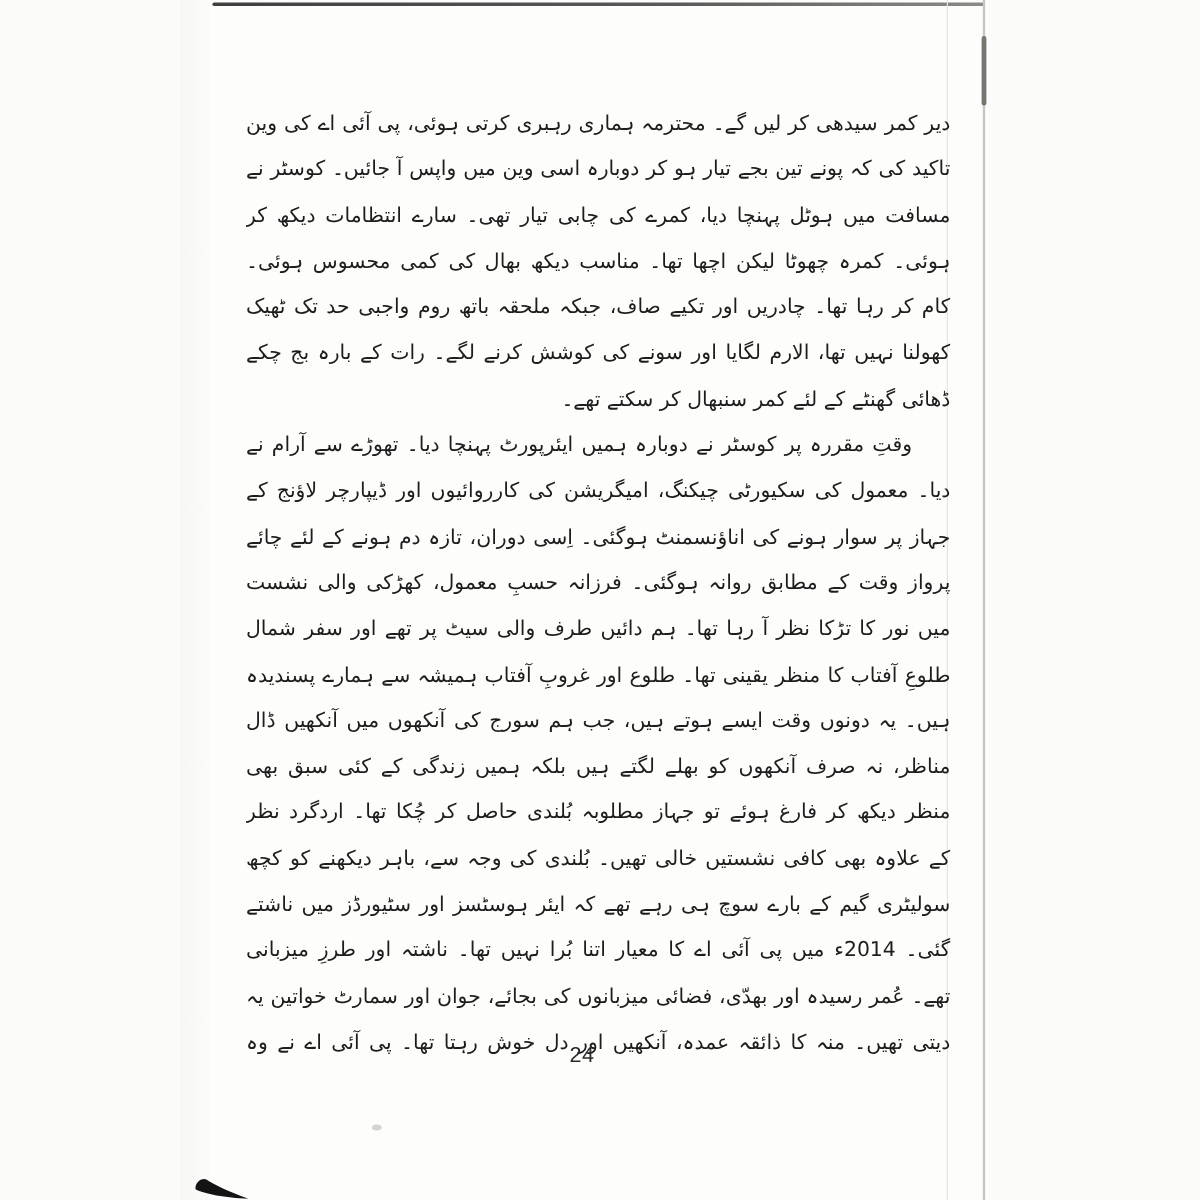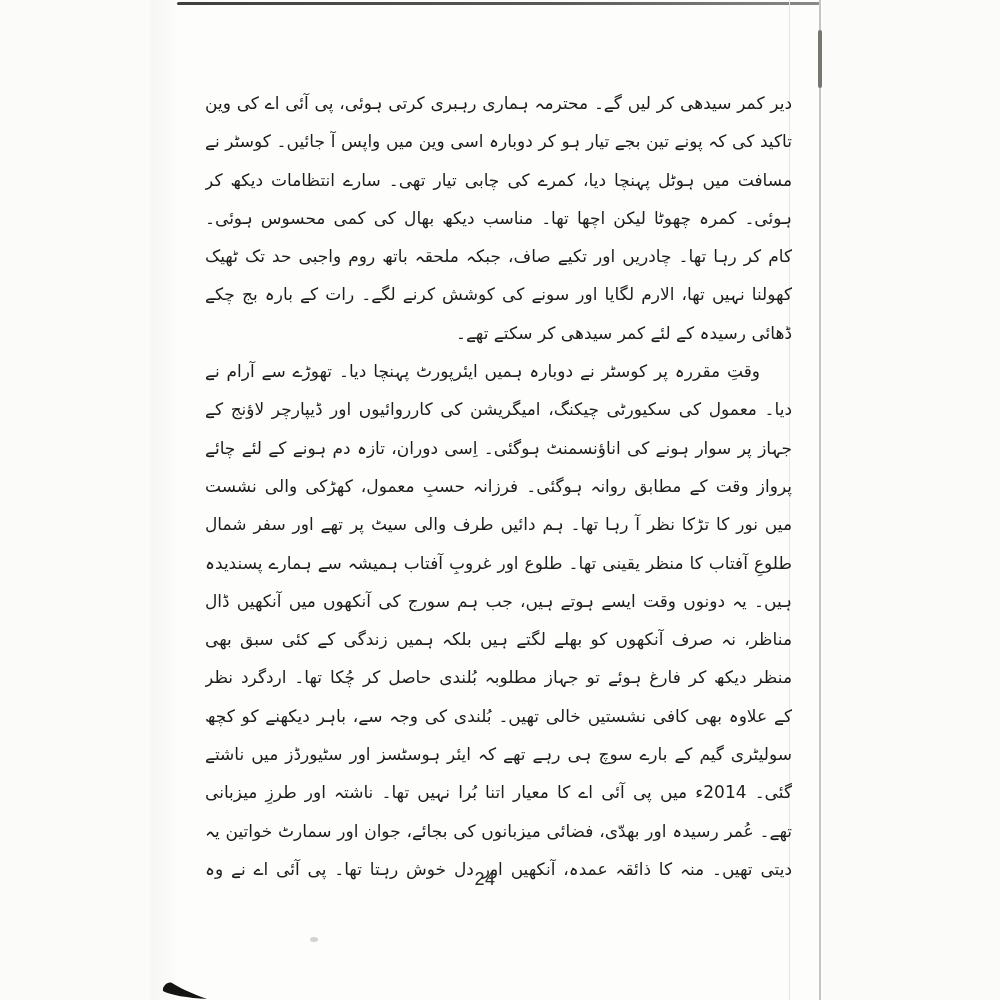--- a/index.html
+++ b/index.html
@@ -85,21 +85,21 @@
   </svg>
 </div>
 
 <div class="text-block">
   <div class="line">دیر کمر سیدھی کر لیں گے۔ محترمہ ہماری رہبری کرتی ہوئی، پی آئی اے کی وین تک لے گئیں اور</div>
   <div class="line">تاکید کی کہ پونے تین بجے تیار ہو کر دوبارہ اسی وین میں واپس آ جائیں۔ کوسٹر نے پانچ منٹ کی</div>
   <div class="line">مسافت میں ہوٹل پہنچا دیا، کمرے کی چابی تیار تھی۔ سارے انتظامات دیکھ کر خوشگواری حیرت</div>
   <div class="line">ہوئی۔ کمرہ چھوٹا لیکن اچھا تھا۔ مناسب دیکھ بھال کی کمی محسوس ہوئی۔ شکر ہے ایئر کنڈیشنر درست</div>
   <div class="line">کام کر رہا تھا۔ چادریں اور تکیے صاف، جبکہ ملحقہ باتھ روم واجبی حد تک ٹھیک تھا۔ سامان ہم نے</div>
   <div class="line">کھولنا نہیں تھا، الارم لگایا اور سونے کی کوشش کرنے لگے۔ رات کے بارہ بج چکے تھے، یوں ہم</div>
-  <div class="line para-end">ڈھائی رسیدہ کے لئے کمر سیدھی کر سکتے تھے۔</div>
+  <div class="line para-end">ڈھائی گھنٹے کے لئے کمر سنبھال کر سکتے تھے۔</div>
   <div class="line para-start">وقتِ مقررہ پر کوسٹر نے دوبارہ ہمیں ایئرپورٹ پہنچا دیا۔ تھوڑے سے آرام نے فریش کر</div>
   <div class="line">دیا۔ معمول کی سکیورٹی چیکنگ، امیگریشن کی کارروائیوں اور ڈیپارچر لاؤنج کے انتظار کے بعد،</div>
   <div class="line">جہاز پر سوار ہونے کی اناؤنسمنٹ ہوگئی۔ اِسی دوران، تازہ دم ہونے کے لئے چائے بھی پی لی تھی۔</div>
   <div class="line">پرواز وقت کے مطابق روانہ ہوگئی۔ فرزانہ حسبِ معمول، کھڑکی والی نشست سنبھال چکی تھی۔ کھڑکی</div>
   <div class="line">میں نور کا تڑکا نظر آ رہا تھا۔ ہم دائیں طرف والی سیٹ پر تھے اور سفر شمال کی جانب کرنا تھا، یوں</div>
   <div class="line">طلوعِ آفتاب کا منظر یقینی تھا۔ طلوع اور غروبِ آفتاب ہمیشہ سے ہمارے پسندیدہ مناظر رہے</div>
   <div class="line">ہیں۔ یہ دونوں وقت ایسے ہوتے ہیں، جب ہم سورج کی آنکھوں میں آنکھیں ڈال سکتے ہیں۔ یہ</div>
   <div class="line">مناظر، نہ صرف آنکھوں کو بھلے لگتے ہیں بلکہ ہمیں زندگی کے کئی سبق بھی سکھاتے ہیں۔ یہ حسین</div>
   <div class="line">منظر دیکھ کر فارغ ہوئے تو جہاز مطلوبہ بُلندی حاصل کر چُکا تھا۔ اردگرد نظر دوڑائی، ساتھ کی سیٹ</div>
   <div class="line">کے علاوہ بھی کافی نشستیں خالی تھیں۔ بُلندی کی وجہ سے، باہر دیکھنے کو کچھ نہیں تھا۔ فون کی موسیقی اور</div>

